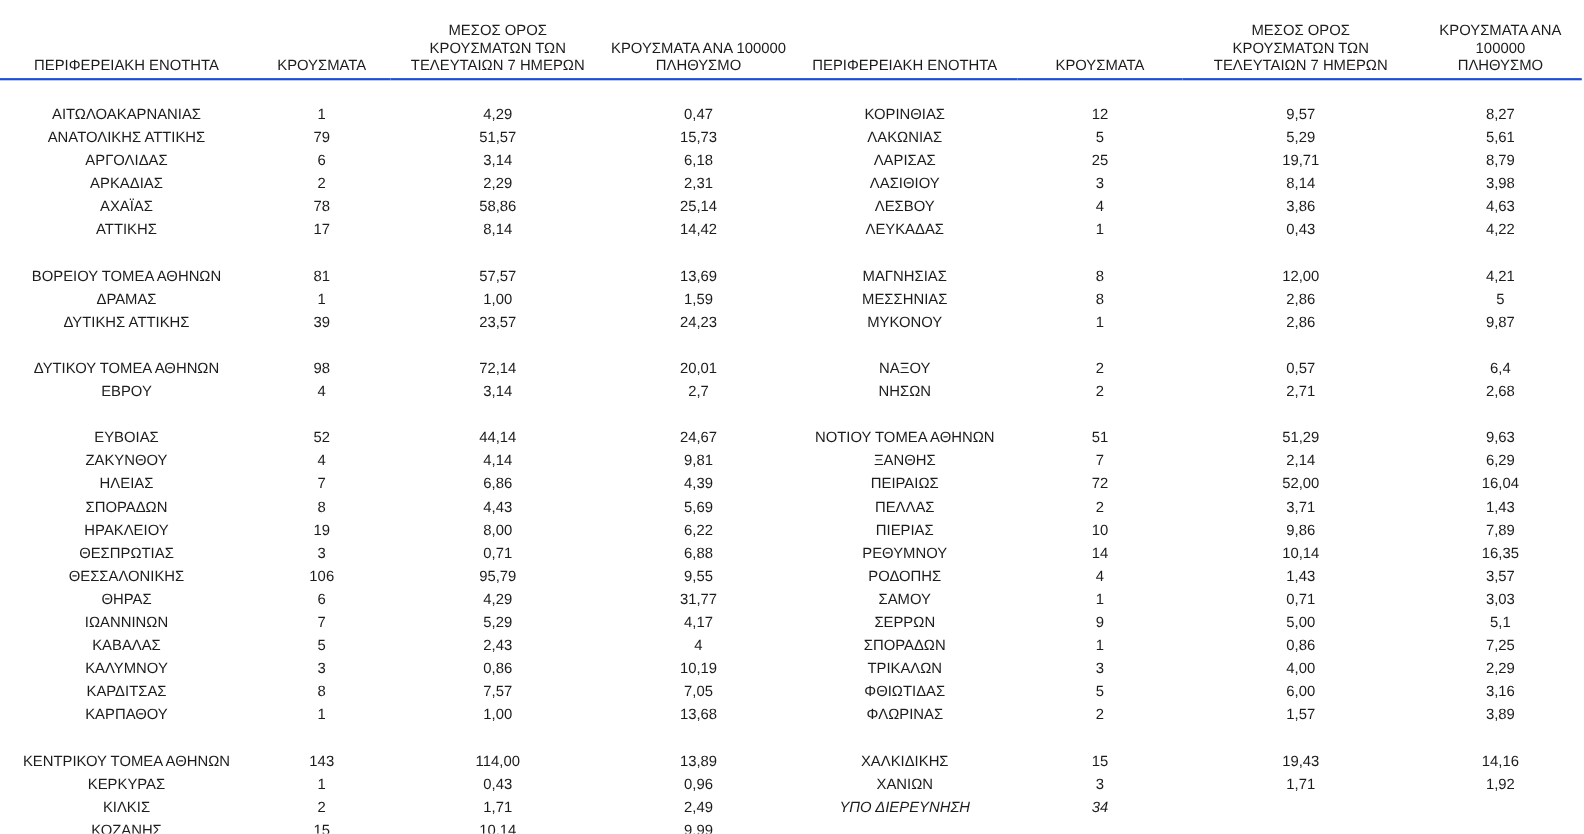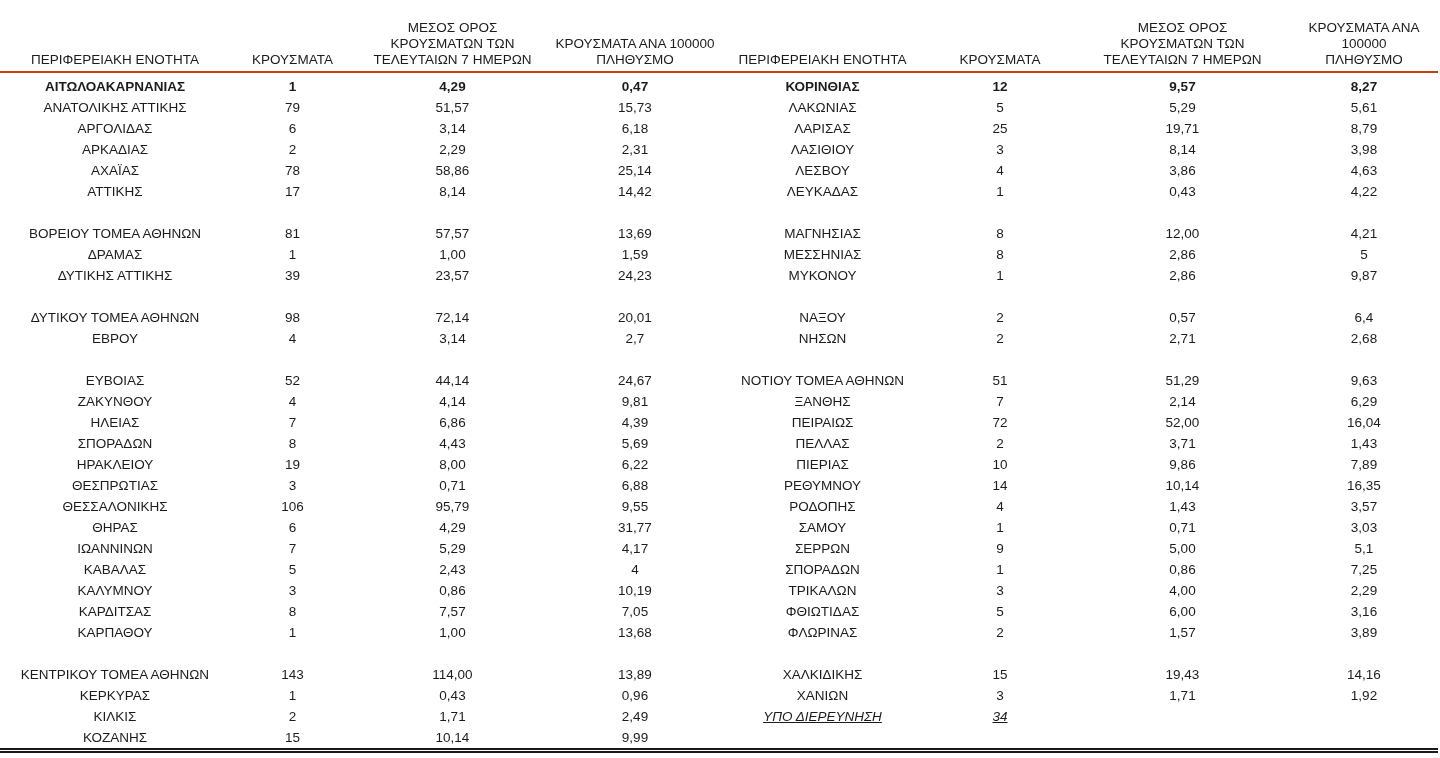--- a/index.html
+++ b/index.html
@@ -25,37 +25,35 @@
     border-bottom: 5px double #1a1a1a;
   }
   thead th {
     font-weight: normal;
     vertical-align: bottom;
     text-align: center;
     white-space: pre-line;
     line-height: 16px;
     height: 66px;
     padding: 0 2px 3px 2px;
-    border-bottom: 2px solid #c2410c;
+    border-bottom: 2px solid #1d4ed8;
   }
   tbody td {
     height: 21px;
     text-align: center;
     vertical-align: middle;
     padding: 0 2px;
     white-space: nowrap;
     overflow: hidden;
   }
   tbody tr.first-data-row td {
-    padding-top: 3px;
-    font-weight: bold;
+    padding-top: 20px;
   }
   td.italic {
     font-style: italic;
-    text-decoration: underline;
   }
 </style>
 </head>
 <body>
 
 <div class="page">
   <table class="cases-table">
     <colgroup>
       <col style="width:230px">
       <col style="width:125px">

